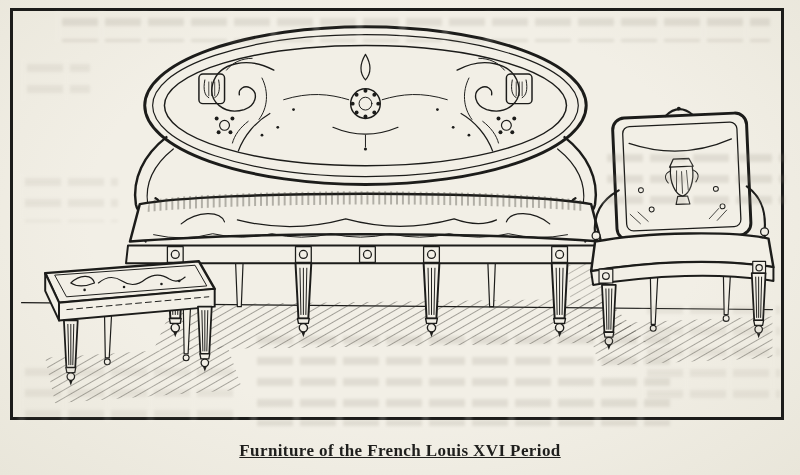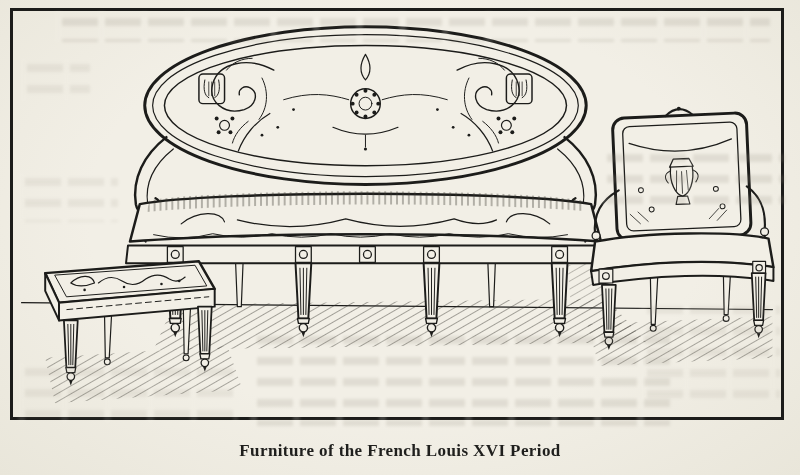--- a/index.html
+++ b/index.html
@@ -25,20 +25,21 @@
   }
   svg .paper { fill: var(--paper-color,#f2efe6); }
   svg .solid { fill: var(--ink-color,#1c1c1a); stroke:none; }
   .caption {
     position:absolute; left:0; right:0; top:441px;
     text-align:center;
     font-weight:bold;
     font-size:17px;
     letter-spacing:.4px;
     color:#1f1f1d;
+    text-decoration:underline;
   }
   .smudge {
     position:absolute;
     pointer-events:none;
     opacity:.17;
     filter: blur(1.6px);
     background:
       repeating-linear-gradient(90deg, var(--paper-color,#f2efe6) 0 7px, transparent 7px 43px),
       repeating-linear-gradient(180deg, transparent 0 6px, var(--showthrough-color,#8d8678) 6px 14px, transparent 14px 21px);
   }

